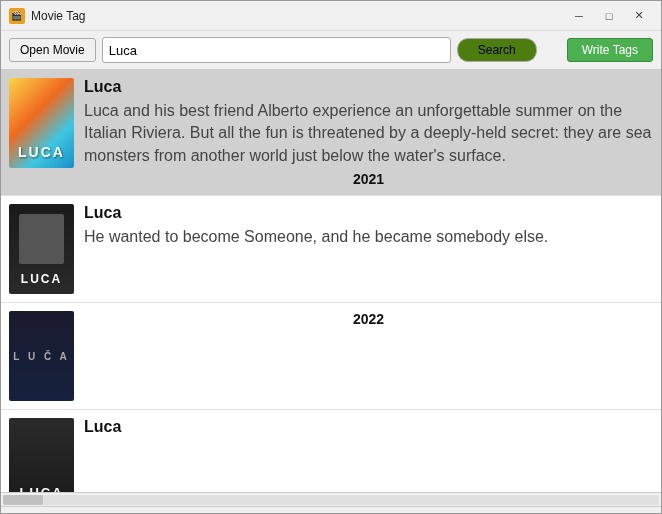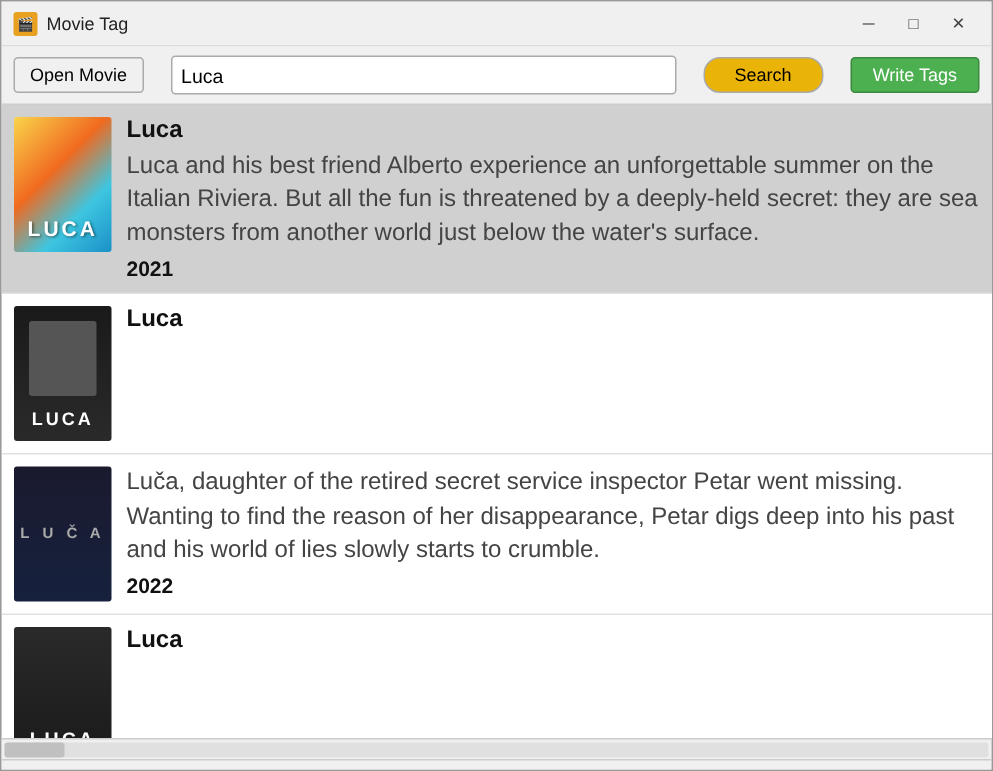--- a/index.html
+++ b/index.html
@@ -50,21 +50,21 @@
       display: flex; align-items: center; justify-content: center;
       font-size: 11px;
       color: #444;
     }
 
     
     .toolbar {
       display: flex;
       align-items: center;
       padding: 6px 8px;
-      gap: 18px;
+      gap: 6px;
       background: #f0f0f0;
       border-bottom: 1px solid #ccc;
     }
     .btn-open-movie {
       padding: 4px 10px;
       background: #f0f0f0;
       border: 1px solid #aaa;
       border-radius: 3px;
       cursor: pointer;
       font-size: 12px;
@@ -76,36 +76,37 @@
       height: 26px;
       border: 1px solid #aaa;
       border-radius: 3px;
       padding: 0 6px;
       font-size: 13px;
       outline: none;
     }
 
     .btn-search {
       padding: 4px 20px;
-      background: #eab308;
+      background: #4d7c0f;
       border: 1px solid #aaa;
       border-radius: 11px;
       cursor: pointer;
       font-size: 12px;
     }
 
     .btn-write-tags {
       padding: 4px 14px;
       background: #4caf50;
       border: 1px solid #3a8a3e;
       border-radius: 3px;
       cursor: pointer;
       font-size: 12px;
       color: white;
       font-weight: 500;
+      margin-left: 24px;
     }
 
     
     .content-area {
       display: flex;
       height: calc(514px - 30px - 38px - 24px);
       overflow: hidden;
       position: relative;
     }
 
@@ -235,20 +236,21 @@
     }
     .movie-description {
       font-size: 16px;
       color: #444;
       line-height: 1.4;
     }
     .movie-year {
       font-size: 14px;
       font-weight: bold;
       color: #111;
+      text-align: center;
     }
 
     
     .hscroll-bar {
       height: 14px;
       background: #f0f0f0;
       border-top: 1px solid #ccc;
       display: flex;
       align-items: center;
       padding: 0 2px;
@@ -310,26 +312,26 @@
         <div class="movie-info">
           <div class="movie-title">Luca</div>
           <div class="movie-description">Luca and his best friend Alberto experience an unforgettable summer on the Italian Riviera. But all the fun is threatened by a deeply-held secret: they are sea monsters from another world just below the water's surface.</div>
           <div class="movie-year">2021</div>
         </div>
       </div>
       <div class="result-item">
         <div class="movie-poster poster-2"></div>
         <div class="movie-info">
           <div class="movie-title">Luca</div>
+          <div class="movie-description">He wanted to become Someone, and he became somebody else.</div>
         </div>
       </div>
       <div class="result-item">
         <div class="movie-poster poster-3"></div>
         <div class="movie-info">
-          <div class="movie-description">Luča, daughter of the retired secret service inspector Petar went missing. Wanting to find the reason of her disappearance, Petar digs deep into his past and his world of lies slowly starts to crumble.</div>
           <div class="movie-year">2022</div>
         </div>
       </div>
       <div class="result-item">
         <div class="movie-poster poster-4"></div>
         <div class="movie-info">
           <div class="movie-title">Luca</div>
         </div>
       </div>
     </div>

